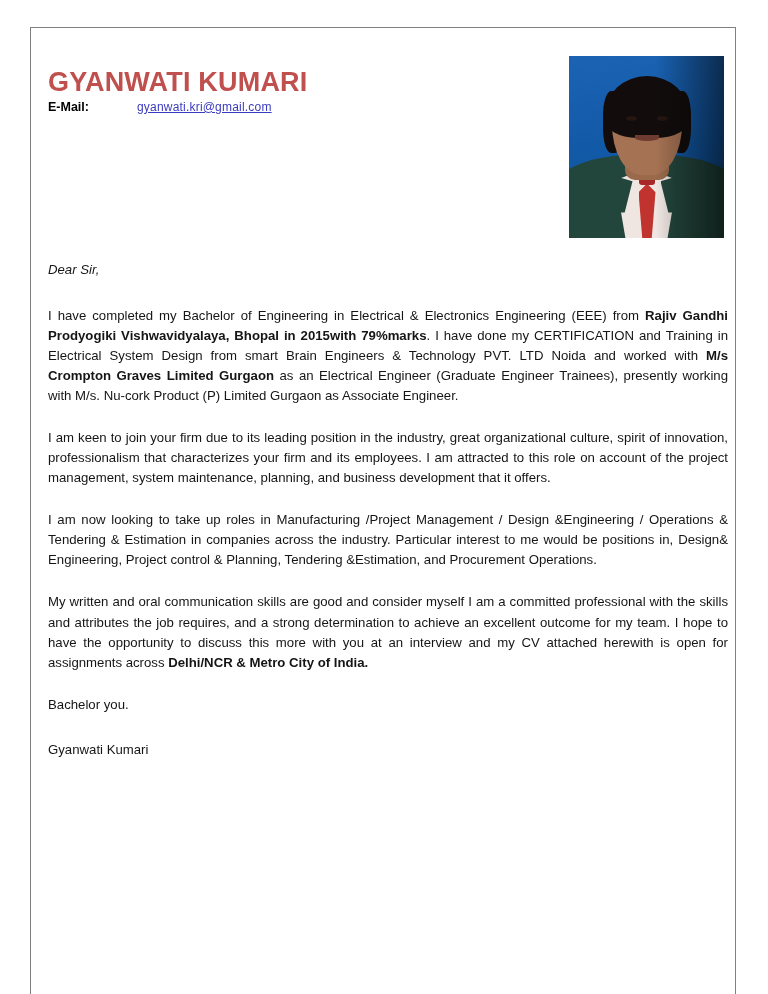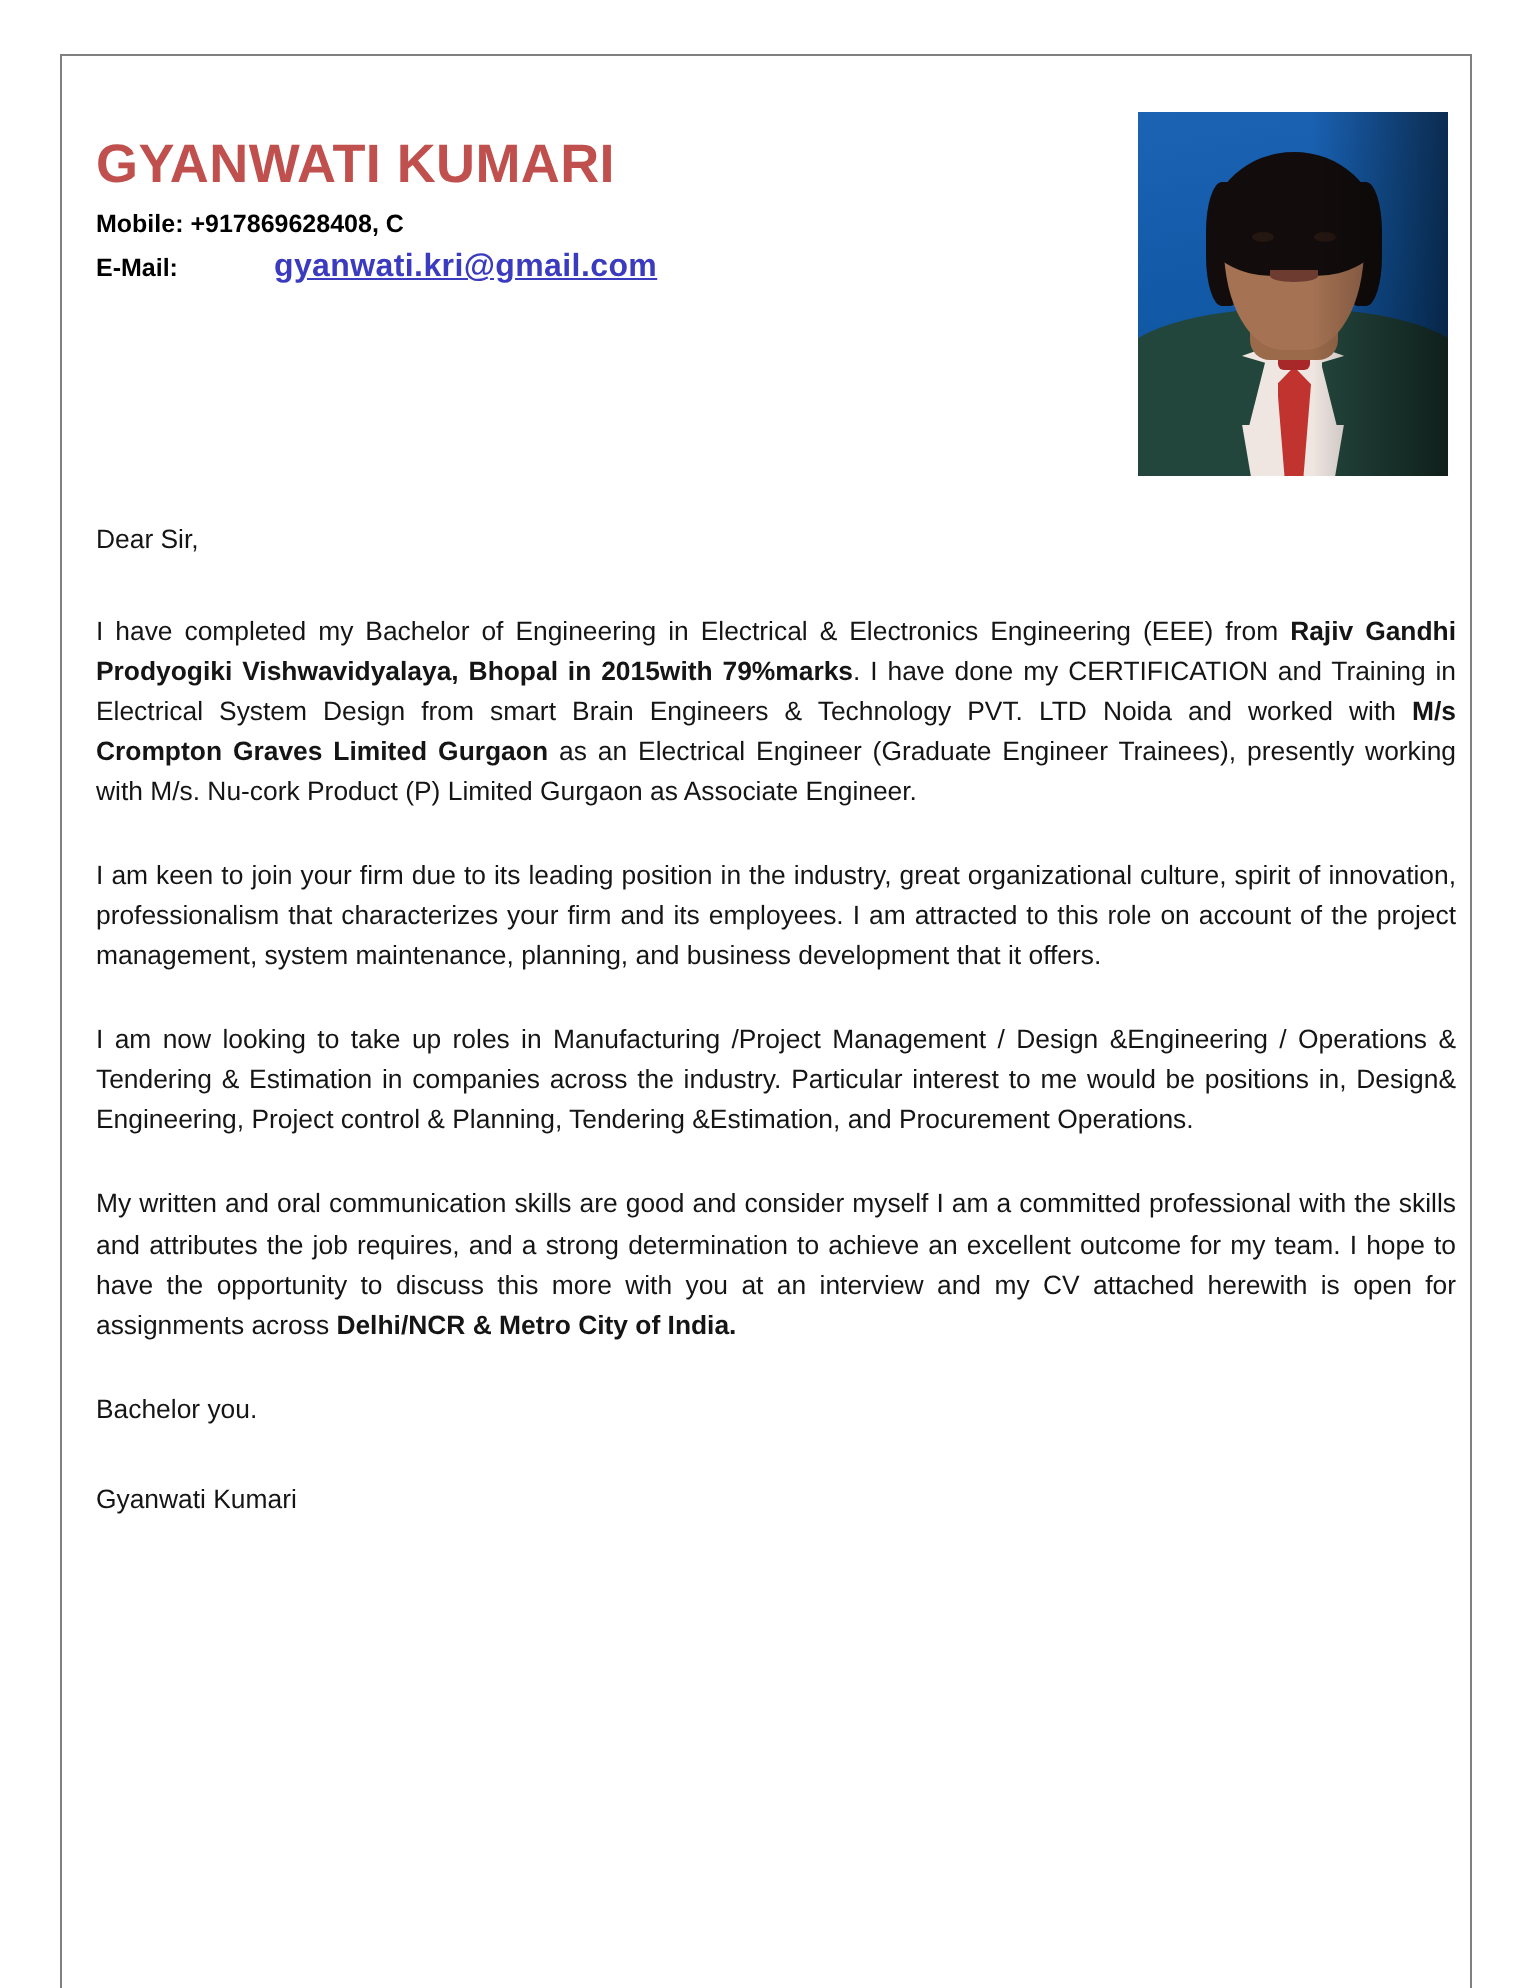--- a/index.html
+++ b/index.html
@@ -53,24 +53,24 @@
     font-weight: bold;
     color: #000000;
     line-height: 1.55;
     margin-top: 5px;
   }
   .contact-line.second { margin-top: 0; }
 
   .contact-value { font-weight: bold; }
 
   .email-link {
-    font-weight: bold;
+    font-weight: normal;
     color: #3b3bbf;
     text-decoration: underline;
-    font-size: 16px;
+    font-size: 12px;
     letter-spacing: 0.2px;
     padding-left: 48px;
   }
 
   
   .photo {
     position: absolute;
     right: 16px;
     top: -12px;
     width: 155px;
@@ -190,21 +190,21 @@
 
   .line {
     font-size: 13.2px;
     color: #151515;
     line-height: 1.5;
   }
 
   .dated { margin-bottom: 26px; }
   .date-value { color: #4040c0; }
 
-  .salutation { margin-bottom: 26px; }
+  .salutation { margin-bottom: 26px; font-style: italic; }
 
   p.para {
     margin: 0 12px 22px 0;
     font-size: 13.2px;
     line-height: 1.52;
     color: #151515;
     text-align: justify;
     text-justify: inter-word;
   }
   p.para b { font-weight: bold; }
@@ -218,23 +218,20 @@
 </head>
 <body>
 
 <div class="page">
   <div class="content">
 
     <div class="header">
 
       <h1 class="name">GYANWATI KUMARI</h1>
 
-      <div class="contact-line">
-        <span>Mobile:</span><span class="contact-value"> +917869628408, C</span>
-      </div>
 
       <div class="contact-line second">
         <span>E-Mail:</span><a class="email-link" href="#">gyanwati.kri@gmail.com</a>
       </div>
 
       <div class="photo">
         <div class="ph-bg"></div>
         <div class="ph-jacket"></div>
         <div class="ph-shirt"></div>
         <div class="ph-tie"></div>

